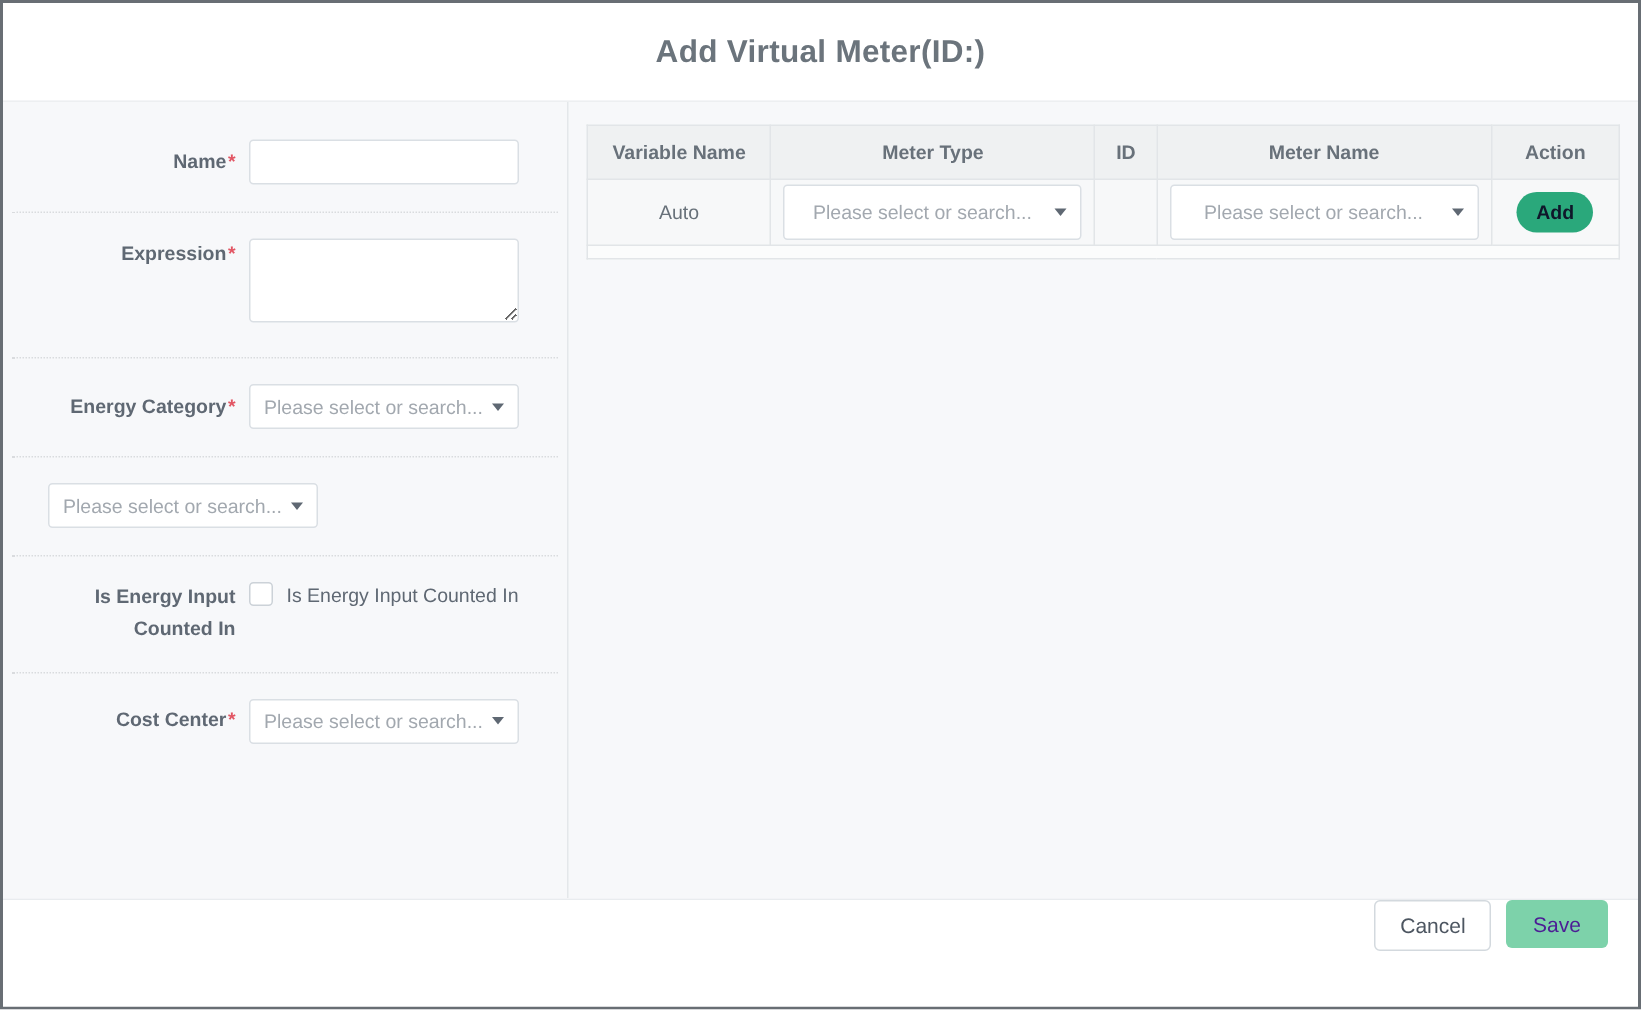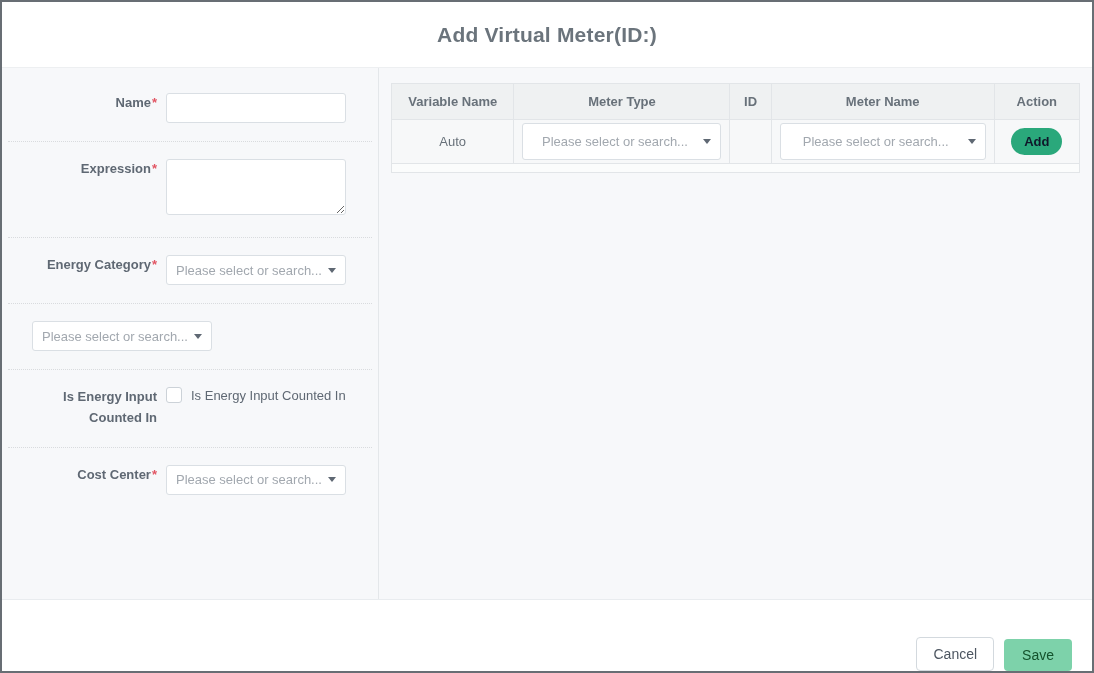--- a/index.html
+++ b/index.html
@@ -18,21 +18,21 @@
   .dialog-title { font-size:21px; font-weight:bold; color:#6b747c; letter-spacing:.2px; }
 
   .dialog-body {
     flex:1; display:flex; background:#f7f8fa;
     border-top:1px solid #edeff1; overflow:hidden;
   }
 
   
   .left-panel { width:377px; flex:none; border-right:1px solid #e4e7ea; padding-top:8px; }
   .form-row {
-    display:flex; align-items:flex-start;
+    display:flex; align-items:center;
     padding:17px 16px 18px 24px; margin:0 6px;
     border-bottom:1px dotted #d9dbde;
   }
   .form-row:last-child { border-bottom:none; }
   .form-row.top-align { align-items:flex-start; }
   .form-label {
     width:125px; flex:none; text-align:right;
     font-size:13px; font-weight:bold; color:#5f6873;
     line-height:1.6; margin-right:9px;
   }
@@ -79,29 +79,29 @@
   tr.empty-row td { height:9px; background:#fbfcfc; padding:0; }
   .add-btn {
     background:var(--accent-green,#2aa87b); color:#0f172a; border:none;
     border-radius:999px; font-size:13px; font-weight:bold;
     padding:6px 13px; cursor:pointer; font-family:inherit;
   }
 
   
   .dialog-footer {
     height:72px; flex:none; background:#fff; border-top:1px solid #e9ecef;
-    display:flex; align-items:flex-end; justify-content:flex-end; gap:10px;
+    display:flex; align-items:flex-start; justify-content:flex-end; gap:10px;
     padding:0 20px;
   }
   .btn-cancel {
     background:#fff; border:1px solid #d3d9de; color:#4d5661;
     border-radius:4px; padding:8px 16px; font-size:14px; cursor:pointer; font-family:inherit;
   }
   .btn-save {
-    background:var(--save-green,#7dd2aa); border:none; color:#14532d;
+    background:var(--save-green,#7dd2aa); border:none; color:#4c1d95;
     border-radius:4px; padding:8px 18px; font-size:14px; cursor:pointer; font-family:inherit;
   }
 </style>
 </head>
 <body>
 
 <div class="dialog">
 
   <div class="dialog-header">
     <div class="dialog-title">Add Virtual Meter(ID:)</div>

